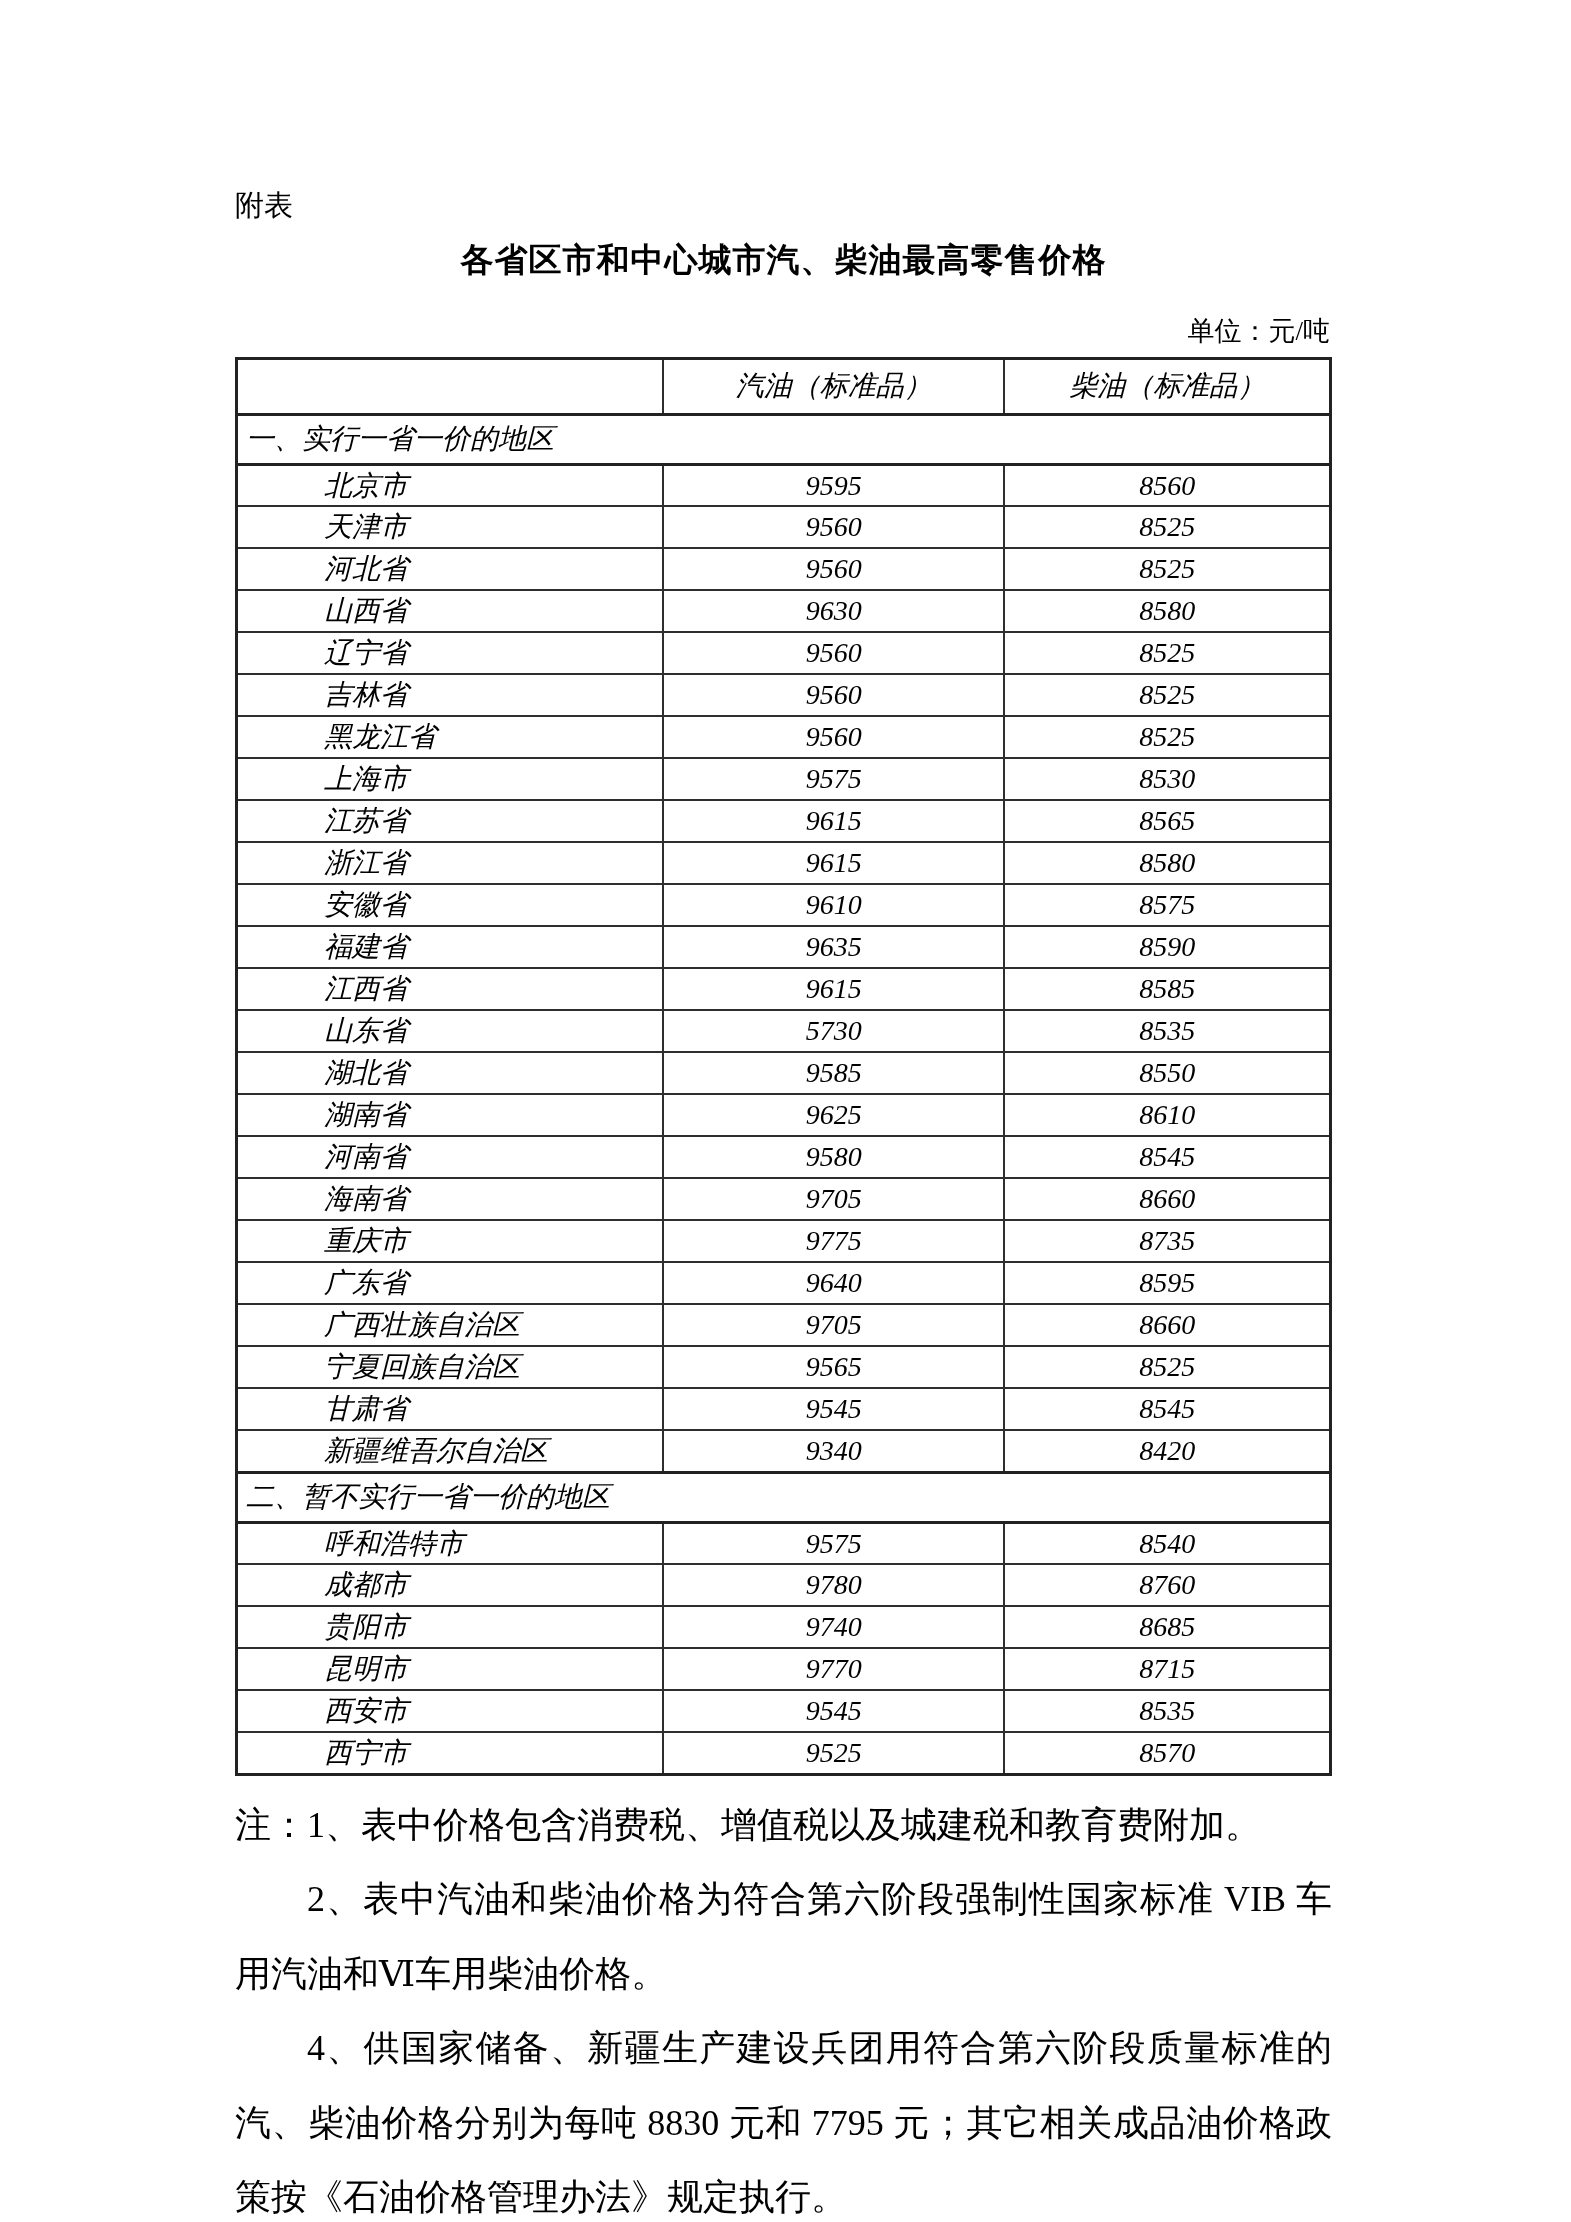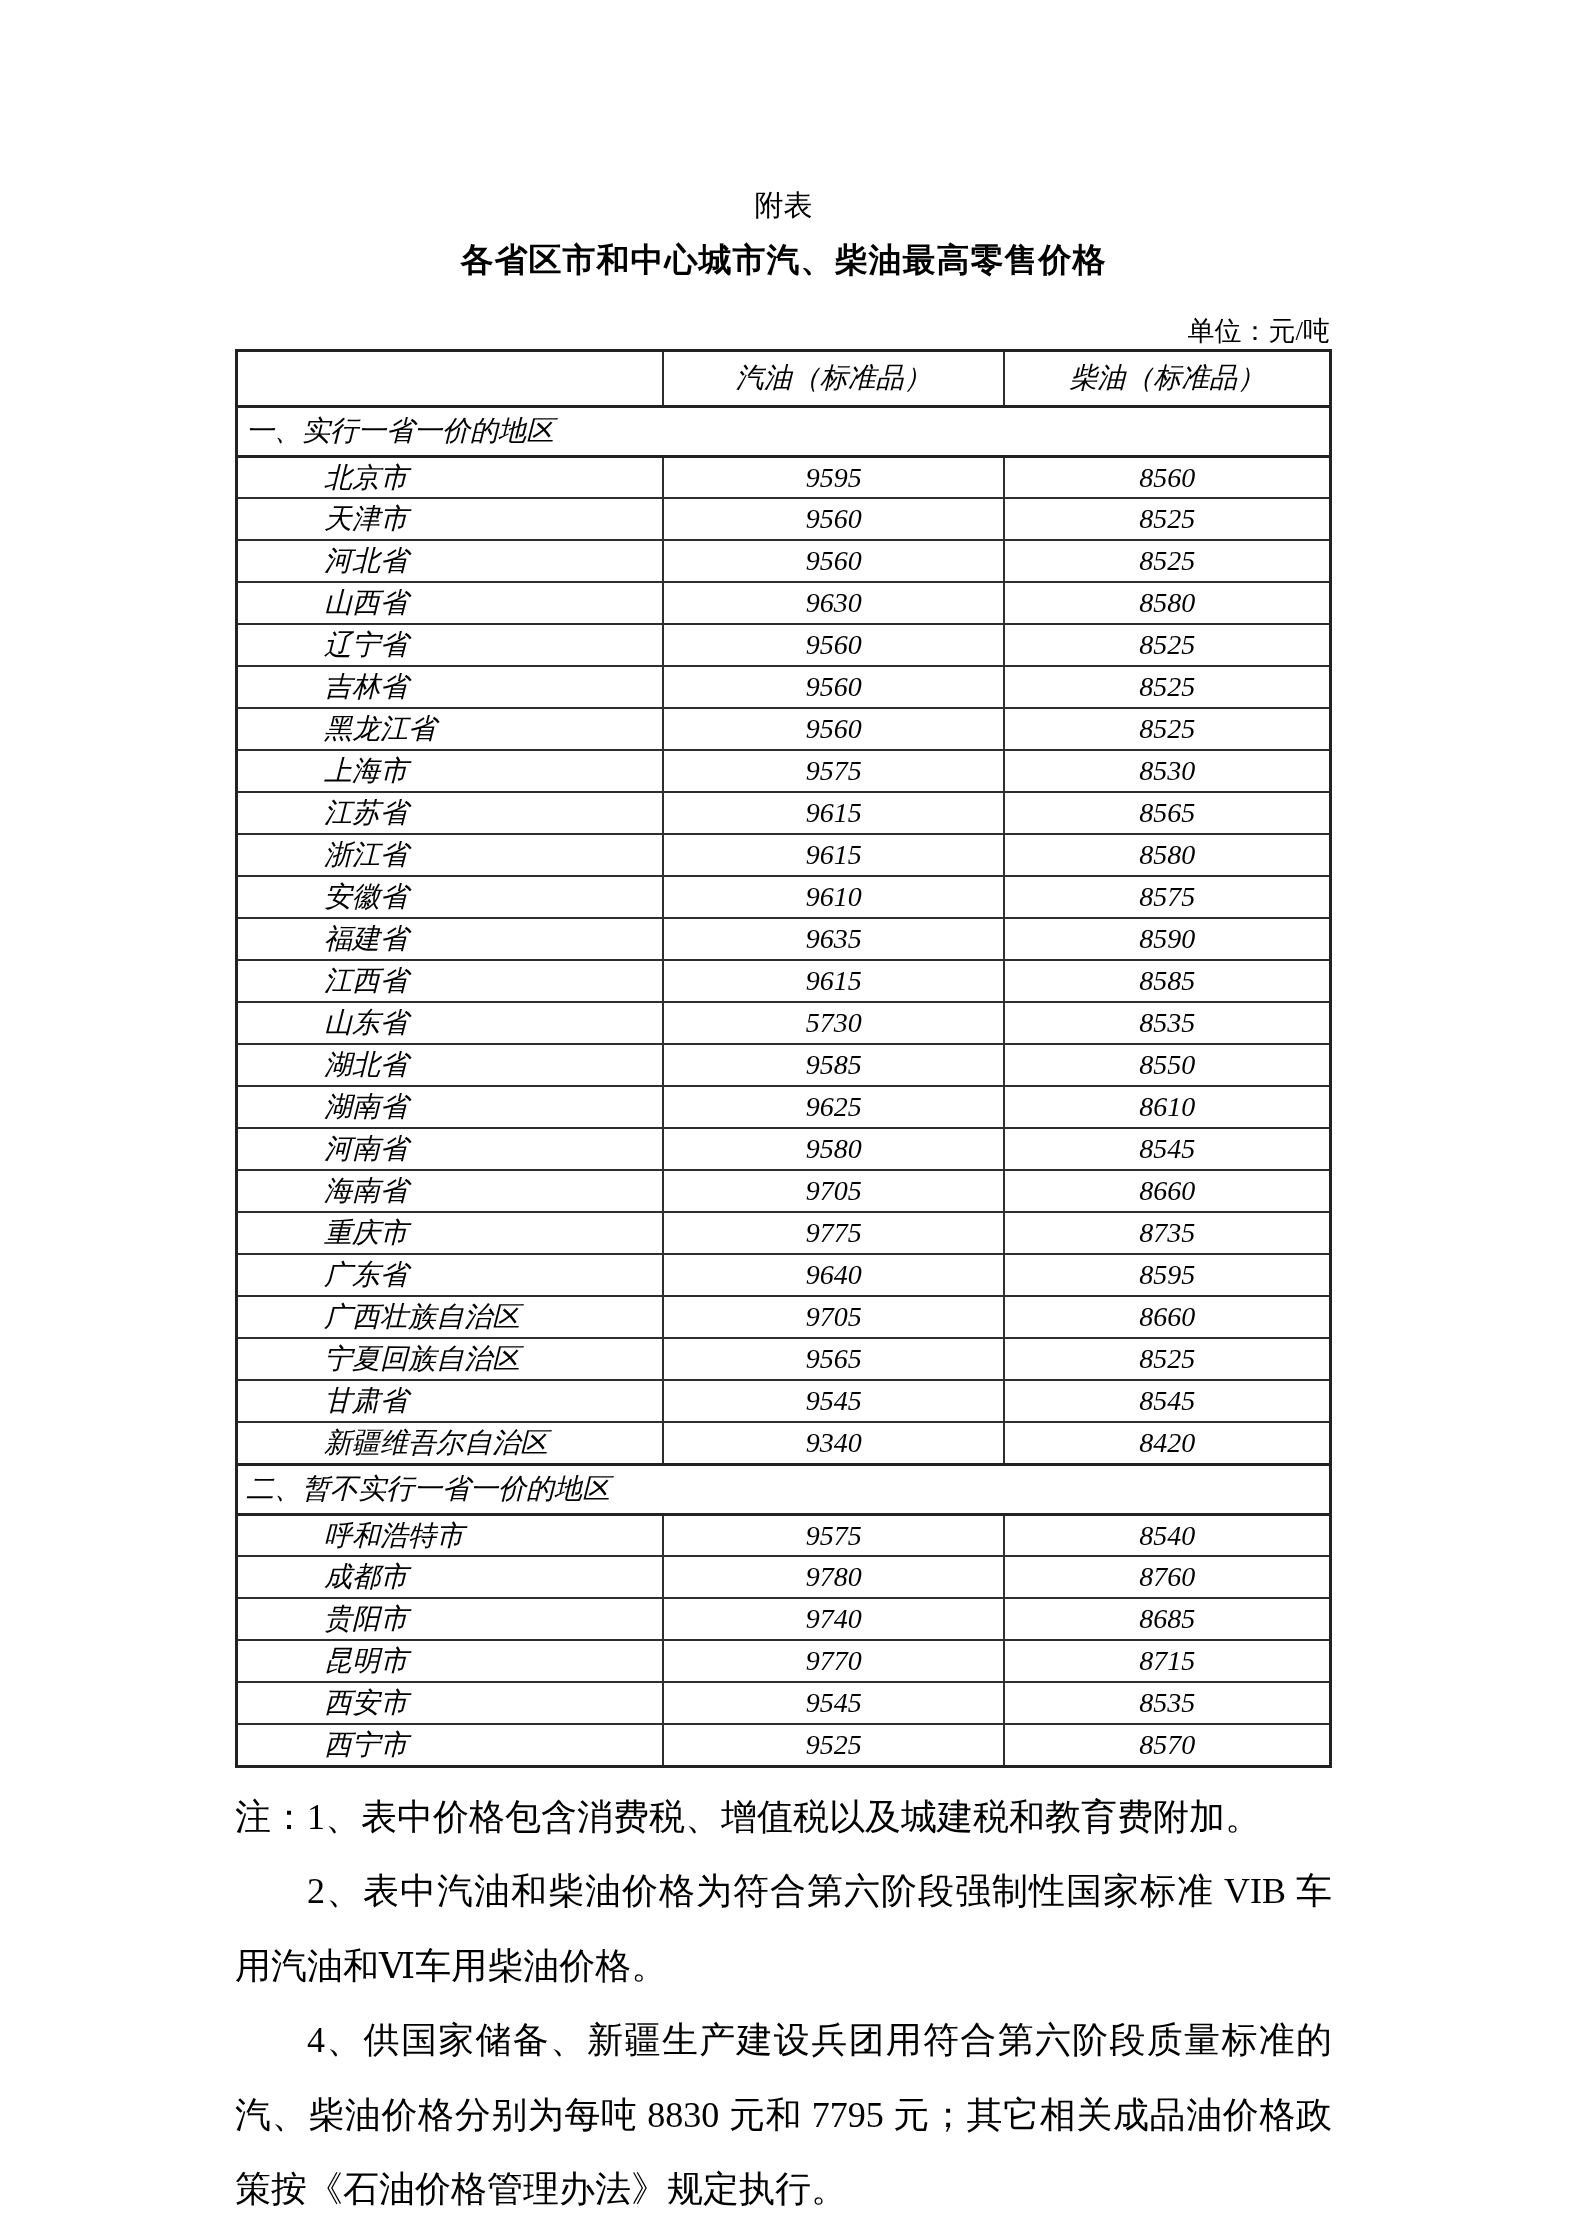--- a/index.html
+++ b/index.html
@@ -16,33 +16,33 @@
     overflow: hidden;
   }
   .page {
     width: 1097px;
     margin-left: 235px;
     padding-top: 190px;
   }
   .attachment-label {
     font-size: 29px;
     line-height: 1.1;
-    text-align: center;
   }
   .doc-title {
     font-size: 33px;
     font-weight: bold;
     text-align: center;
     margin-top: 16px;
     letter-spacing: 1px;
   }
   .unit-line {
     font-size: 27px;
     text-align: right;
     margin-top: 30px;
+    margin-bottom: 8px;
     padding-right: 2px;
   }
   table.price-table {
     width: 100%;
     border-collapse: collapse;
     table-layout: fixed;
     border: 3px solid #222222;
     font-style: italic;
   }
   .price-table th,

